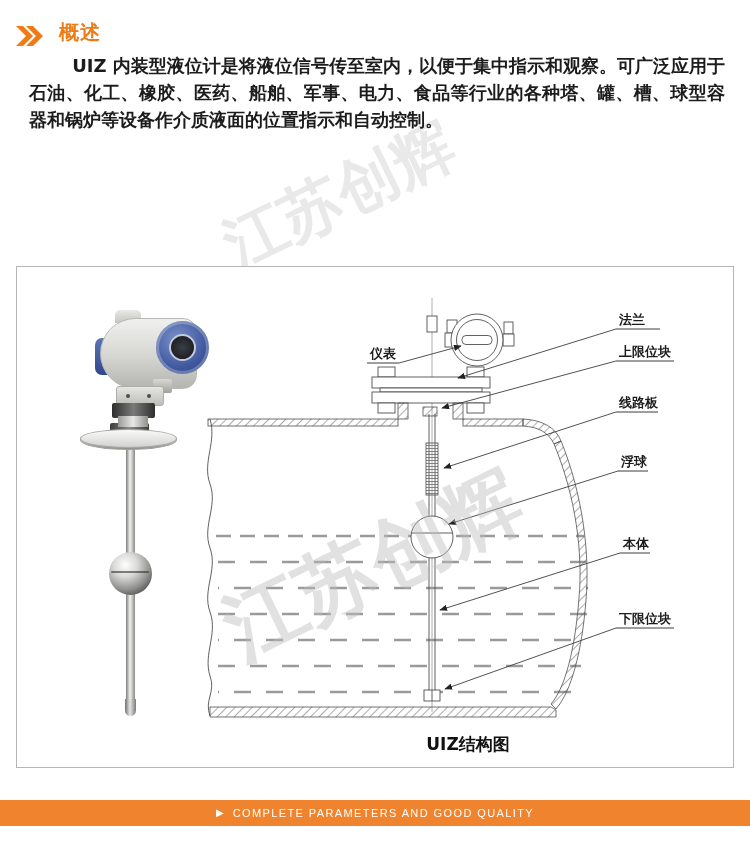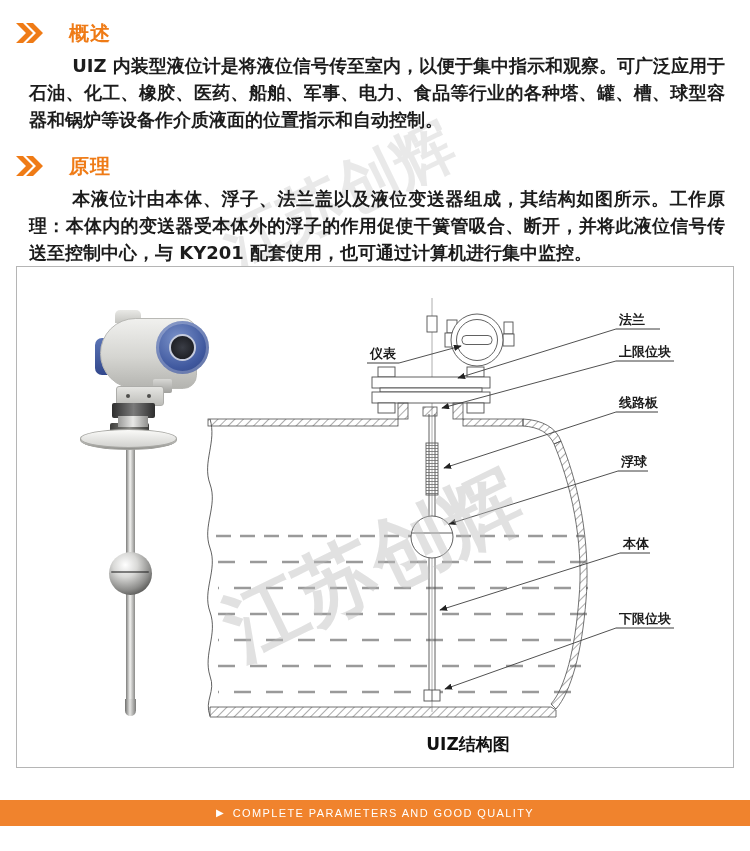--- a/index.html
+++ b/index.html
@@ -6,21 +6,21 @@
     --accent:#ef7b16; --banner-bg:#f0832d; --text:#1c1c1c; --line:#4f4f4f;
     --liquid:#9a9a9a; --watermark:#bdbdbd; --panel-border:#b5b5b5;
   }
   *{margin:0;padding:0;box-sizing:border-box;}
   html,body{width:750px;height:851px;background:#fff;overflow:hidden;
     font-family:"DejaVu Sans",sans-serif;color:var(--text);}
   body{position:relative;}
 
   .sections{position:absolute;left:0;top:0;width:750px;z-index:2;}
   .sec{margin:14px 16px 0 16px;}
-  .sec-head{display:flex;align-items:center;gap:26px;height:26px;margin-top:20px;}
+  .sec-head{display:flex;align-items:flex-end;gap:16px;height:26px;margin-top:20px;}
   .sec-head h2{font-size:20px;font-weight:700;color:var(--accent);letter-spacing:1px;}
   .chev{width:27px;height:20px;flex:0 0 auto;}
   .chev polygon{fill:var(--accent);}
   .sec p{margin:6px 2px 0 13px;width:696px;font-size:18px;line-height:27px;
     font-weight:700;text-indent:2.4em;text-align:justify;color:var(--text);}
 
   .wm{position:absolute;font-weight:700;color:var(--watermark);white-space:nowrap;
     pointer-events:none;transform-origin:left center;z-index:1;}
   .wm-top{left:228px;top:208px;font-size:62px;opacity:.32;transform:rotate(-26deg);}
   .wm-diag{left:213px;top:315px;font-size:80px;opacity:.45;transform:rotate(-26deg);}
@@ -95,30 +95,20 @@
     <div class="sec-head">
       <svg class="chev" viewBox="0 0 27 20">
         <polygon points="0,0 7,0 17,10 7,20 0,20 10,10"></polygon>
         <polygon points="10,0 17,0 27,10 17,20 10,20 20,10"></polygon>
       </svg>
       <h2>概述</h2>
     </div>
     <p>UIZ 内装型液位计是将液位信号传至室内，以便于集中指示和观察。可广泛应用于石油、化工、橡胶、医药、船舶、军事、电力、食品等行业的各种塔、罐、槽、球型容器和锅炉等设备作介质液面的位置指示和自动控制。</p>
   </section>
 
-  <section class="sec">
-    <div class="sec-head">
-      <svg class="chev" viewBox="0 0 27 20">
-        <polygon points="0,0 7,0 17,10 7,20 0,20 10,10"></polygon>
-        <polygon points="10,0 17,0 27,10 17,20 10,20 20,10"></polygon>
-      </svg>
-      <h2>原理</h2>
-    </div>
-    <p>本液位计由本体、浮子、法兰盖以及液位变送器组成，其结构如图所示。工作原理：本体内的变送器受本体外的浮子的作用促使干簧管吸合、断开，并将此液位信号传送至控制中心，与 KY201 配套使用，也可通过计算机进行集中监控。</p>
-  </section>
 
 </div>
 
 <div class="panel">
 
   <div class="wm wm-diag">江苏创辉</div>
 
   <div>
     <div class="photo-part pp-tab"></div>
     <div class="photo-part pp-rod"></div>

